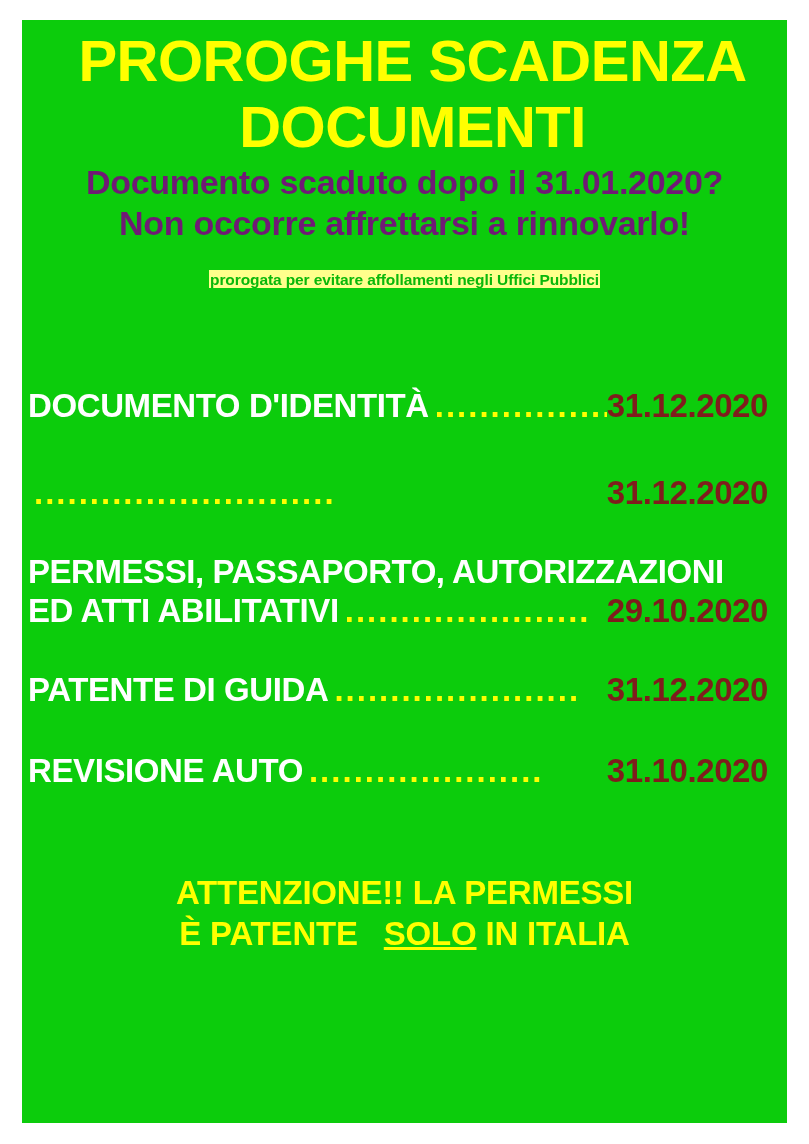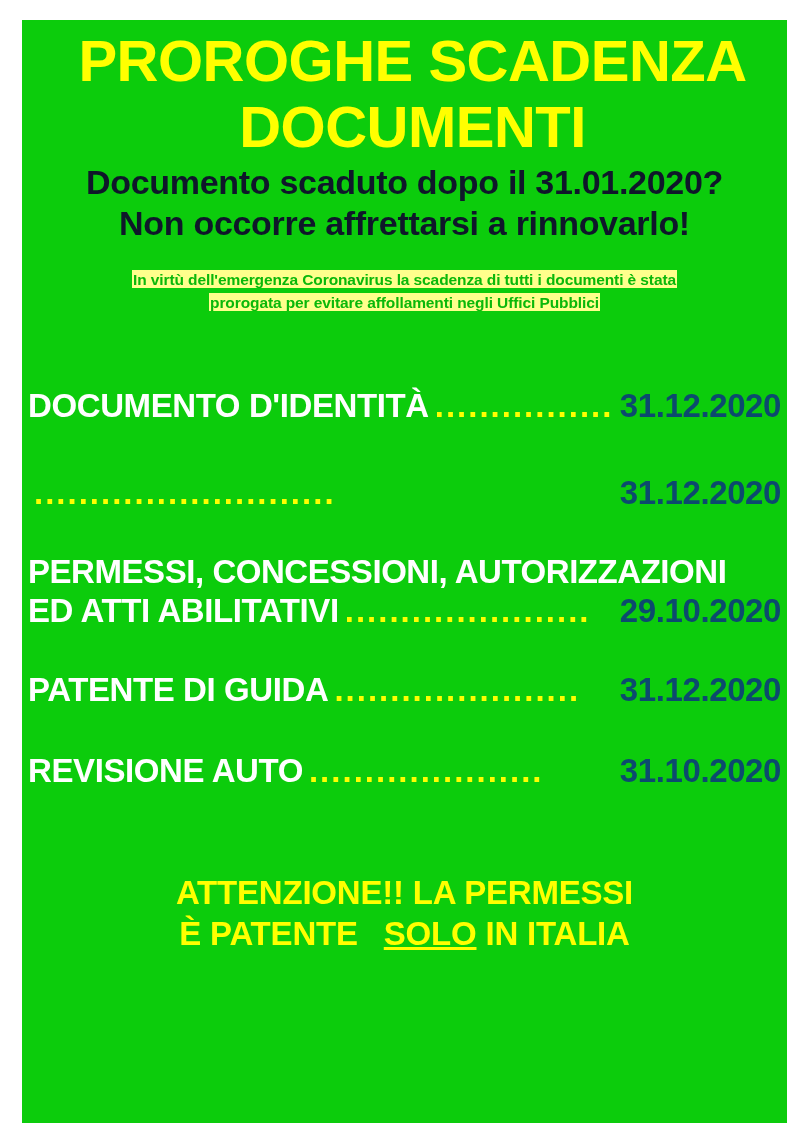--- a/index.html
+++ b/index.html
@@ -48,21 +48,21 @@
   
   .subtitle-block {
     position: absolute;
     left: 0;
     top: 142px;
     width: 100%;
     text-align: center;
   }
   .subtitle-line {
     display: block;
-    color: #0f172a;
+    color: #701a75;
     font-weight: bold;
     font-size: 34px;
     line-height: 41px;
     letter-spacing: -0.3px;
     white-space: nowrap;
   }
 
   
   .note-block {
     position: absolute;
@@ -89,21 +89,21 @@
   .list-block {
     position: absolute;
     left: 6px;
     top: 366px;
     width: 759px;
   }
   .list-row {
     position: relative;
     width: 100%;
     box-sizing: border-box;
-    padding: 0 6px 0 0;
+    padding: 0 19px 0 0;
     margin-bottom: 20px;
   }
   .row-inner {
     display: flex;
     align-items: baseline;
     width: 100%;
   }
   .doc-label {
     color: #ffffff;
     font-weight: bold;
@@ -120,21 +120,21 @@
     font-size: 33px;
     line-height: 39px;
     letter-spacing: 2px;
     overflow: hidden;
     white-space: nowrap;
     text-align: left;
     padding: 0 6px;
     min-width: 10px;
   }
   .doc-date {
-    color: #0c4a6e;
+    color: #7f1d1d;
     font-weight: bold;
     font-size: 33px;
     line-height: 39px;
     letter-spacing: -0.4px;
     white-space: nowrap;
     flex: 0 0 auto;
   }
   
   .row-wrap .doc-label-wide {
     display: block;
@@ -178,21 +178,20 @@
     <span class="title-line">PROROGHE SCADENZA</span>
     <span class="title-line">DOCUMENTI</span>
   </div>
 
   <div class="subtitle-block">
     <span class="subtitle-line">Documento scaduto dopo il 31.01.2020?</span>
     <span class="subtitle-line">Non occorre affrettarsi a rinnovarlo!</span>
   </div>
 
   <div class="note-block">
-    <span class="note-line"><span class="note-text">In virtù dell'emergenza Coronavirus la scadenza di tutti i documenti è stata</span></span>
     <span class="note-line"><span class="note-text">prorogata per evitare affollamenti negli Uffici Pubblici</span></span>
   </div>
 
   <div class="list-block">
 
     <div class="list-row" style="margin-bottom:48px;">
       <div class="row-inner">
         <span class="doc-label">DOCUMENTO D'IDENTITÀ</span>
         <span class="doc-dots">................</span>
         <span class="doc-date">31.12.2020</span>
@@ -200,21 +199,21 @@
     </div>
 
     <div class="list-row" style="margin-bottom:40px;">
       <div class="row-inner">
         <span class="doc-dots">...........................</span>
         <span class="doc-date">31.12.2020</span>
       </div>
     </div>
 
     <div class="list-row row-wrap" style="margin-bottom:40px;">
-      <span class="doc-label-wide">PERMESSI, CONCESSIONI, AUTORIZZAZIONI</span>
+      <span class="doc-label-wide">PERMESSI, PASSAPORTO, AUTORIZZAZIONI</span>
       <div class="row-inner">
         <span class="doc-label">ED ATTI ABILITATIVI</span>
         <span class="doc-dots">......................</span>
         <span class="doc-date">29.10.2020</span>
       </div>
     </div>
 
     <div class="list-row" style="margin-bottom:42px;">
       <div class="row-inner">
         <span class="doc-label">PATENTE DI GUIDA</span>

